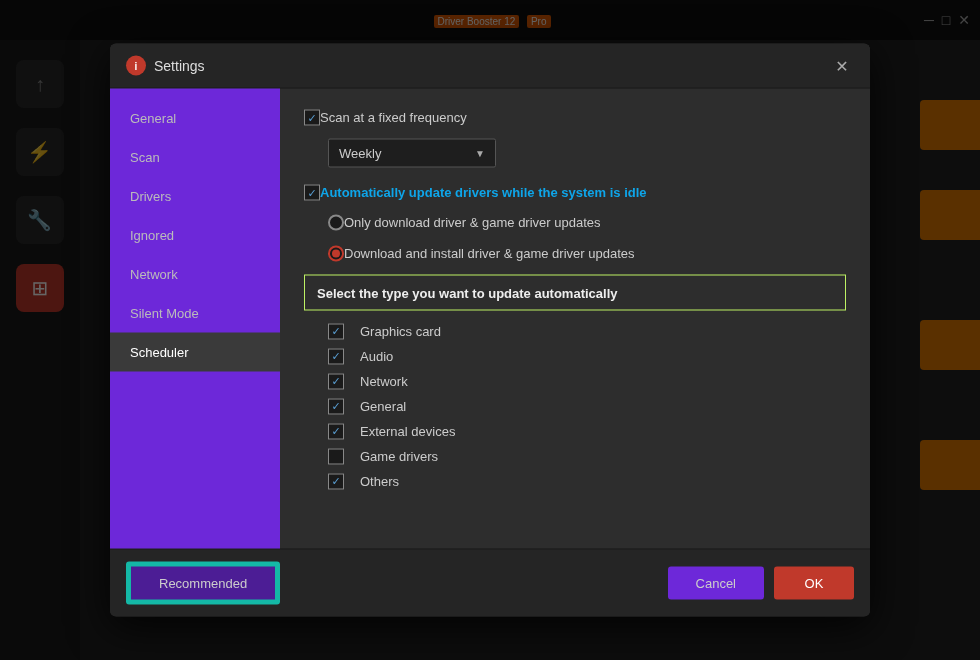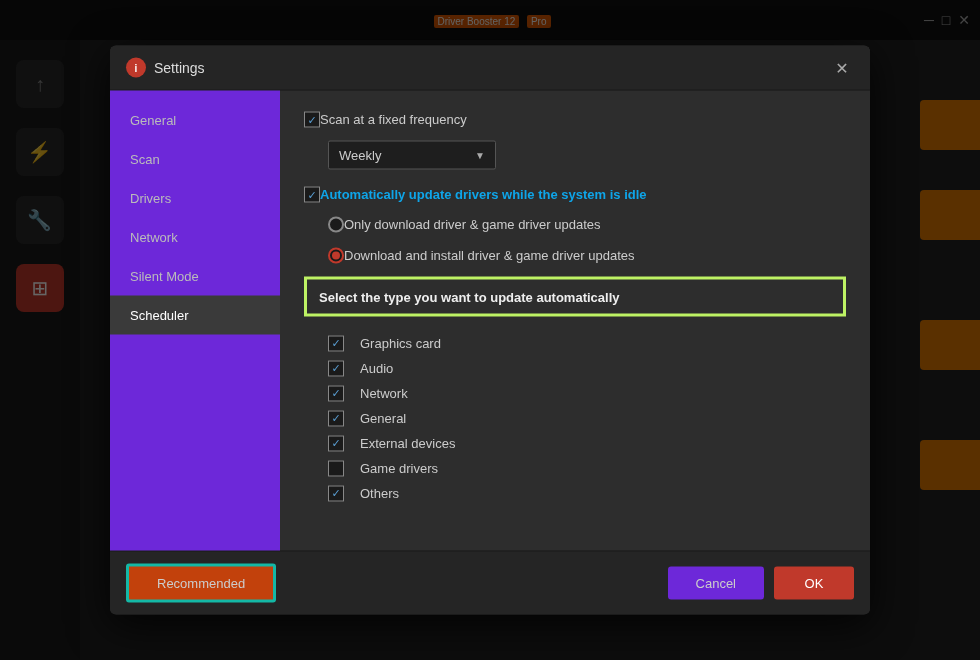--- a/index.html
+++ b/index.html
@@ -291,23 +291,23 @@
       border-radius: 2px;
     }
 
     .dropdown .arrow {
       font-size: 10px;
       color: #aaa;
     }
 
     
     .section-label {
-      border: 3px solid #bef264;
+      border: 1px solid #bef264;
       padding: 8px 12px;
-      margin-bottom: 18px;
+      margin-bottom: 12px;
       margin-top: 4px;
     }
 
     .section-label span {
       color: #eee;
       font-size: 13px;
       font-weight: 600;
     }
 
     
@@ -343,23 +343,23 @@
     .btn {
       padding: 9px 28px;
       font-size: 13px;
       border: none;
       cursor: pointer;
       border-radius: 3px;
       font-family: inherit;
     }
 
     .btn-recommended {
-      background: #c2410c;
+      background: #4c1d95;
       color: #ccc;
-      border: 3px solid #14b8a6;
+      border: 5px solid #14b8a6;
     }
 
     .btn-cancel {
       background: #6d28d9;
       color: #ccc;
       border: none;
     }
 
     .btn-ok {
       background: #c0392b;
@@ -421,20 +421,21 @@
     <span class="dialog-title-text">Settings</span>
     <div class="dialog-close">✕</div>
   </div>
 
   <div class="dialog-body">
 
     <div class="dialog-nav">
       <div class="nav-item">General</div>
       <div class="nav-item">Scan</div>
       <div class="nav-item">Drivers</div>
+      <div class="nav-item">Ignored</div>
       <div class="nav-item">Network</div>
       <div class="nav-item">Silent Mode</div>
       <div class="nav-item active">Scheduler</div>
     </div>
 
     <div class="dialog-content">
 
       <div class="option-row">
         <div class="cb checked"></div>
         <label>Scan at a fixed frequency</label>

